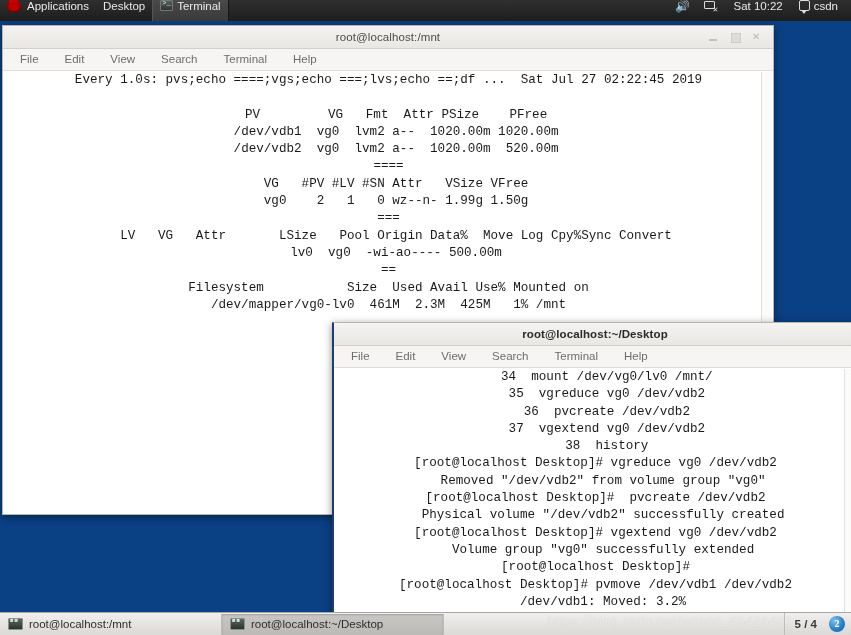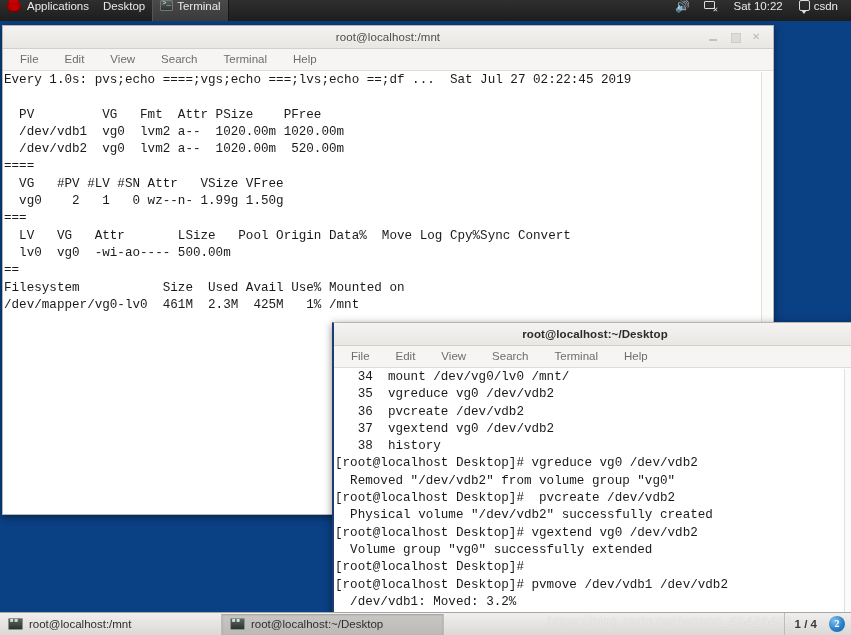--- a/index.html
+++ b/index.html
@@ -136,20 +136,21 @@
   }
   .term-body {
     background: #ffffff;
     color: #1a1a1a;
     font-family: "Liberation Mono", monospace;
     font-size: 12.6px;
     line-height: 17.3px;
     white-space: pre;
     overflow: hidden;
     padding: 1px 0 0 1px;
+    text-align: center;
   }
   .scrollbar-v {
     position: absolute; right: 1px; width: 11px;
     background: #fbfbfa; border-left: 1px solid #e3e1de;
   }
 
   
   #win-mnt {
     left: 2px; top: 25px;
     width: 772px; height: 490px;
@@ -330,17 +331,17 @@
   <div id="taskbar">
     <div class="task-btn">
       <span class="task-icon"></span>
       <span>root@localhost:/mnt</span>
     </div>
     <div class="task-btn active">
       <span class="task-icon"></span>
       <span>root@localhost:~/Desktop</span>
     </div>
     <div class="taskbar-spacer"></div>
-    <div class="workspace-indicator">1 / 4</div>
+    <div class="workspace-indicator">5 / 4</div>
     <div class="tray-icon-blue">2</div>
   </div>
 
 </div>
 
 </body></html>

